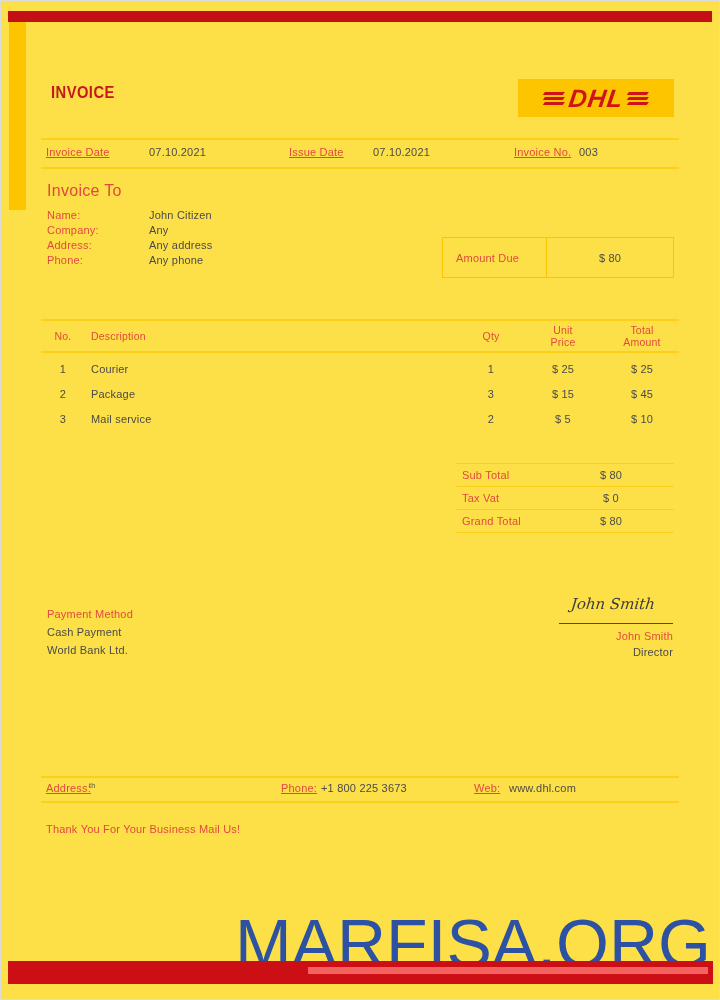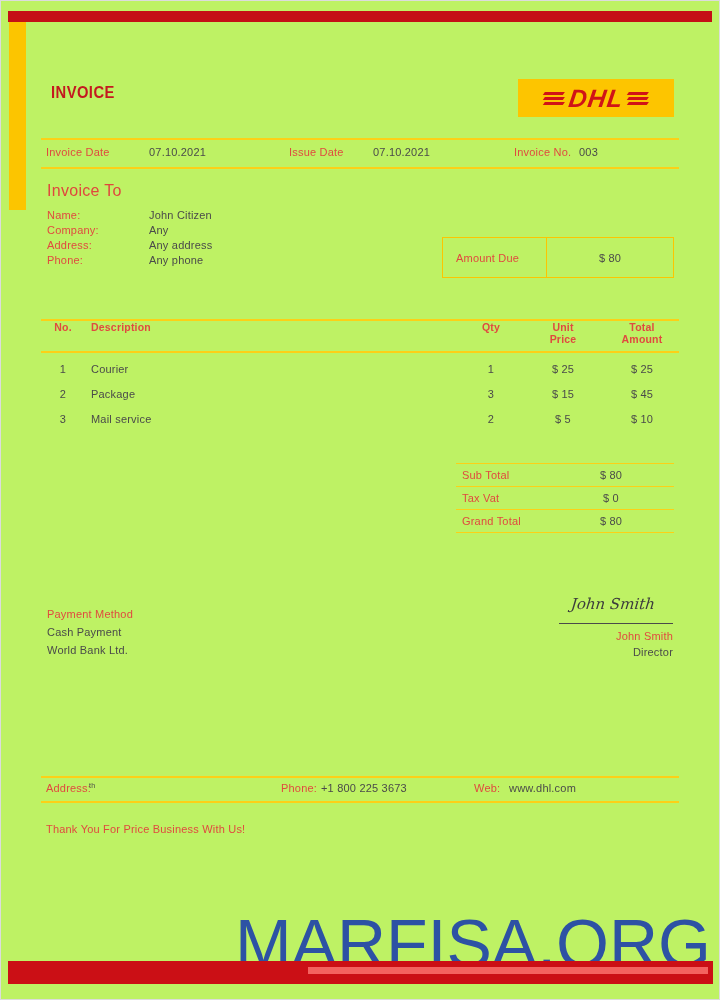--- a/index.html
+++ b/index.html
@@ -1,27 +1,27 @@
 <!DOCTYPE html>
 <html><head>
 <meta charset="utf-8">
 <style>
   html,body{margin:0;padding:0;background:#ffffff;}
   .page{
     position:relative;
     width:720px;height:1000px;
-    background:#bef264;
+    background:#fde047;
     border:1px solid #dcdcdc;
     box-sizing:border-box;
     font-family:"Liberation Sans", sans-serif;
     color:#4a4a4a;
     overflow:hidden;
   }
   .abs{position:absolute;}
-  .red{color:#e04a3f;}
+  .red{color:#e04a3f;text-decoration:underline;}
   .dark{color:#4a4a4a;}
   .t11{font-size:11px;letter-spacing:.2px;}
   .t105{font-size:10.5px;letter-spacing:.2px;}
 
   
   .top-bar{left:7px;top:10px;width:704px;height:11px;background:#c50f16;}
   .left-bar{left:8px;top:21px;width:17px;height:188px;background:#fcc500;}
 
   
   .invoice-title{
@@ -61,24 +61,23 @@
   }
   .amount-box .cell-l{
     width:104px;border-right:1.5px solid #fcc500;box-sizing:border-box;
     display:flex;align-items:center;padding-left:13px;color:#e04a3f;
   }
   .amount-box .cell-r{flex:1;display:flex;align-items:center;justify-content:center;}
 
   
   .items{left:40px;top:318px;width:638px;}
   .items .thead{
-    display:flex;height:30px;
+    display:flex;align-items:center;height:30px;
     border-top:2px solid #fcd016;border-bottom:2.5px solid #fcd016;
     color:#e04a3f;
-    font-weight:bold;
   }
   .items .trow{display:flex;align-items:center;height:25px;}
   .col-no{width:44px;text-align:center;}
   .col-desc{flex:1;text-align:left;padding-left:6px;}
   .col-qty{width:60px;text-align:center;}
   .col-unit{width:84px;text-align:center;}
   .col-total{width:74px;text-align:center;}
   .wrap2{display:inline-block;width:42px;line-height:1.15;}
   .wrap2b{display:inline-block;width:52px;line-height:1.15;}
   .items .tbody{padding-top:3px;}
@@ -249,21 +248,21 @@
   <div class="foot-row t11">
     <span style="left:45px" class="red">Address:</span>
     <span style="left:88px" class="dark"><sup>th</sup></span>
     <span style="left:280px" class="red">Phone:</span>
     <span style="left:320px" class="dark">+1 800 225 3673</span>
     <span style="left:473px" class="red">Web:</span>
     <span style="left:508px" class="dark"><a>www.dhl.com</a></span>
   </div>
   <div class="abs yline foot-line-bottom"></div>
 
-  <div class="abs thanks t11">Thank You For Price Business With Us!</div>
+  <div class="abs thanks t11">Thank You For Your Business Mail Us!</div>
 
   <div class="abs watermark">MARFISA.ORG</div>
 
   <div class="abs bottom-bar">
     <div class="bottom-stripe"></div>
   </div>
 
 </div>
 
 </body></html>

